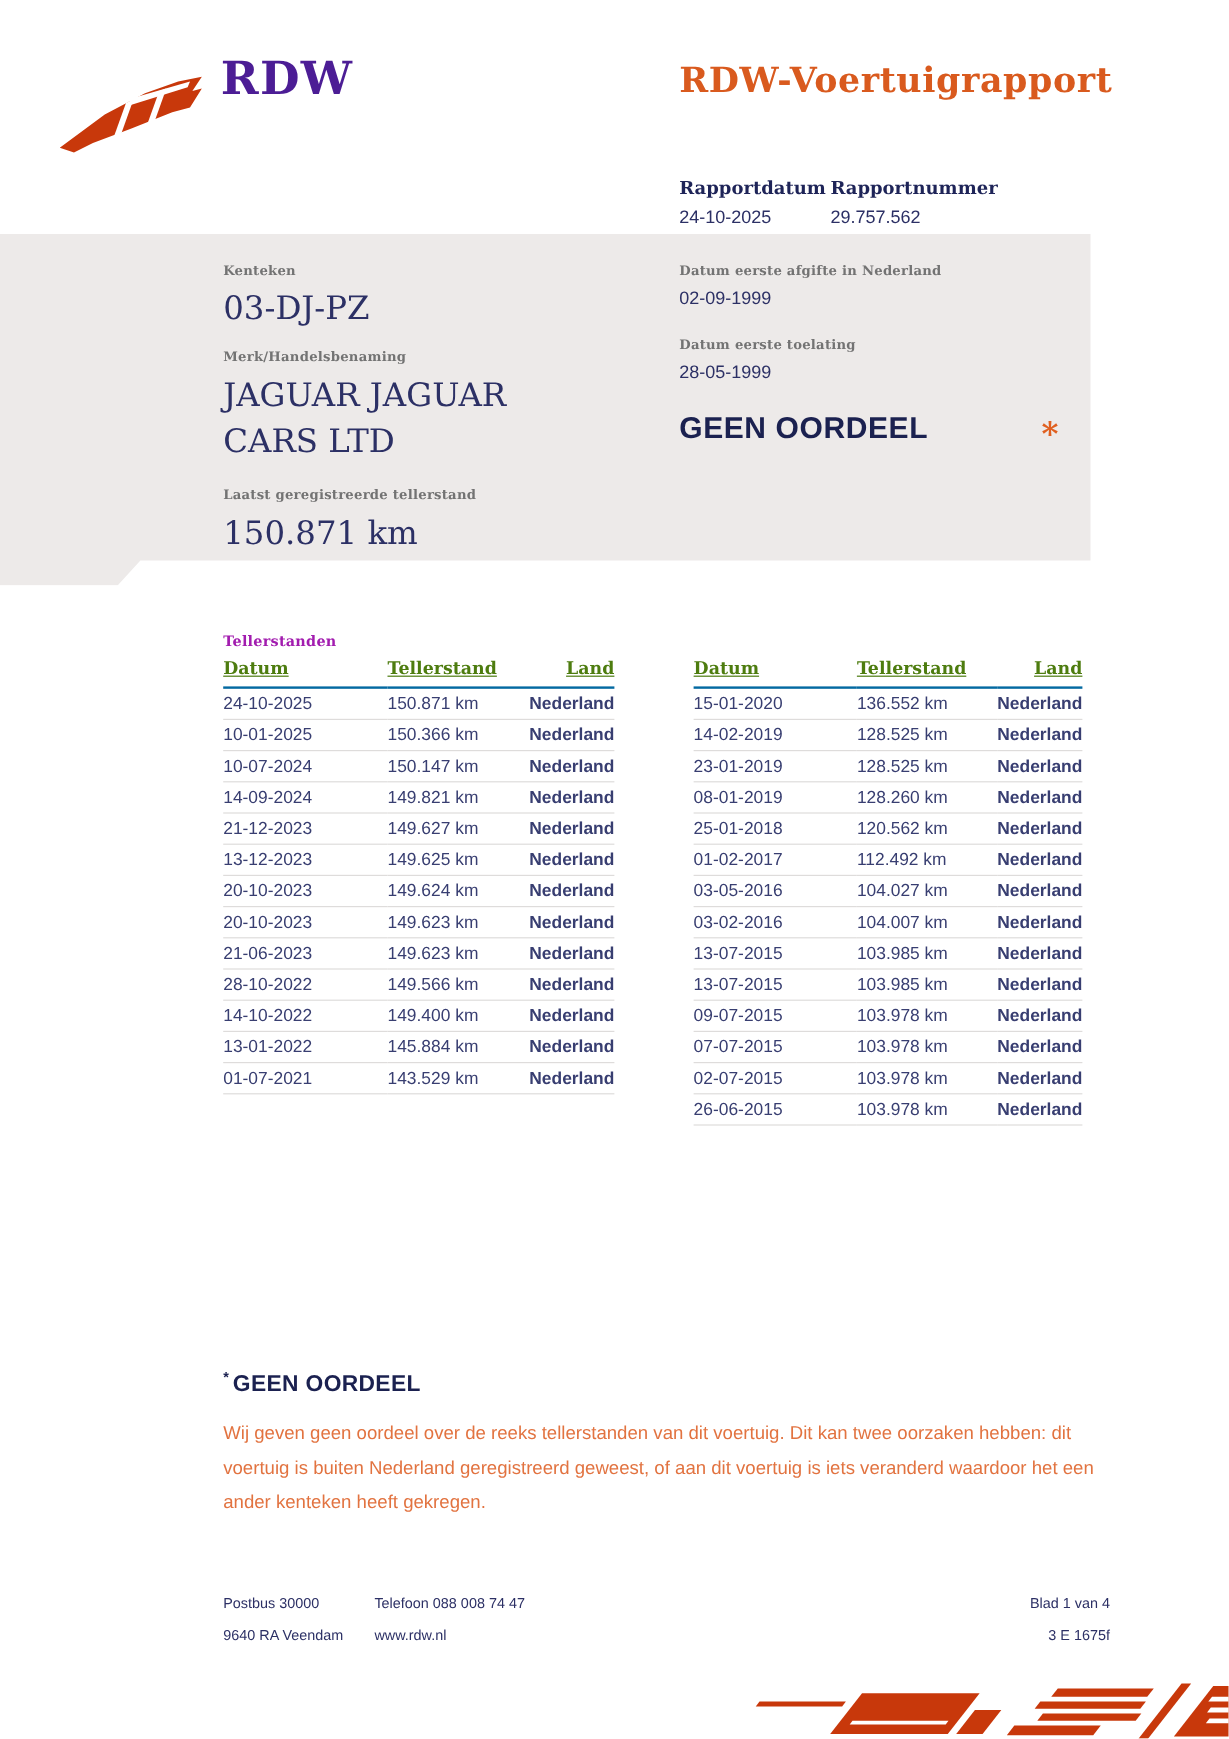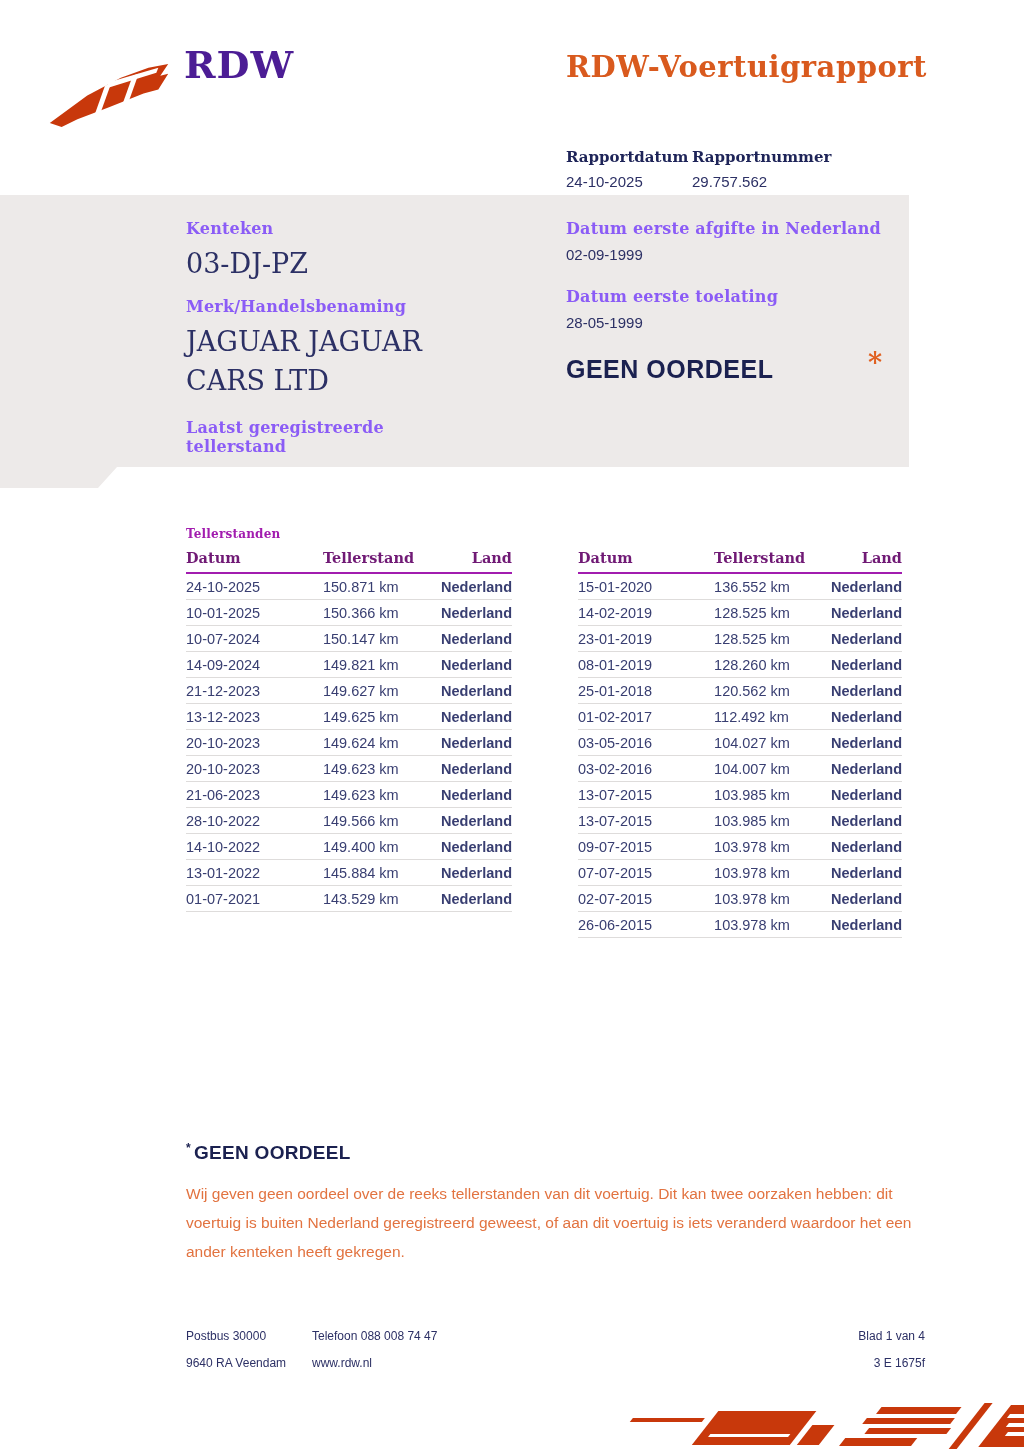--- a/index.html
+++ b/index.html
@@ -29,22 +29,22 @@
   .report-meta .values{margin-top:7px;}
   
   .summary-band{
     position:absolute;left:0;top:195px;width:909px;height:293px;
     background:#EDEAE9;
     clip-path:polygon(0 0,909px 0,909px 272px,117px 272px,98px 293px,0 293px);
   }
   .sum-left{position:absolute;left:186px;top:24px;width:300px;}
   .sum-right{position:absolute;left:566px;top:24px;width:320px;}
   .field-label{
-    font-family:"DejaVu Serif",serif;font-weight:bold;font-size:16px;
-    color:#8b5cf6;letter-spacing:0.2px;
+    font-family:"DejaVu Serif",serif;font-weight:bold;font-size:11px;
+    color:#737373;letter-spacing:0.2px;
   }
   .field-value-big{
     font-family:"DejaVu Serif",serif;font-size:27px;color:#2C3065;
     margin:6px 0 14px 0;line-height:1.45;
   }
   .merk-value{max-width:255px;}
   .field-value-small{font-size:15px;color:#2C3065;margin:8px 0 24px 0;}
   .tellerstand-label{display:block;margin-top:18px;}
   .oordeel{
     margin-top:22px;font-family:"Liberation Sans",sans-serif;font-weight:bold;
@@ -57,22 +57,22 @@
   
   .section-title{
     position:absolute;left:186px;top:527px;
     font-family:"DejaVu Serif",serif;font-weight:bold;font-size:12px;
     color:#a21caf;letter-spacing:0.2px;
   }
   table.meter{border-collapse:collapse;position:absolute;top:549px;}
   table.left-table{left:186px;width:326px;}
   table.right-table{left:578px;width:324px;}
   table.meter th{
-    font-family:"DejaVu Serif",serif;font-weight:bold;font-size:14.5px;color:#701a75;
-    text-align:left;padding:0 0 6px 0;border-bottom:2px solid #a21caf;
+    font-family:"DejaVu Serif",serif;font-weight:bold;font-size:14.5px;color:#4d7c0f;
+    text-align:left;padding:0 0 6px 0;border-bottom:2px solid #0369a1;text-decoration:underline;
   }
   table.meter th:nth-child(3){text-align:right;}
   table.meter td{
     font-size:14.5px;color:#383E71;padding:5px 0 4px 0;
     border-bottom:1px solid #DEDCDB;
   }
   table.meter col.c1{width:42%;}
   table.meter col.c2{width:36%;}
   table.meter col.c3{width:22%;}
   table.meter td:nth-child(3){text-align:right;font-weight:bold;}

